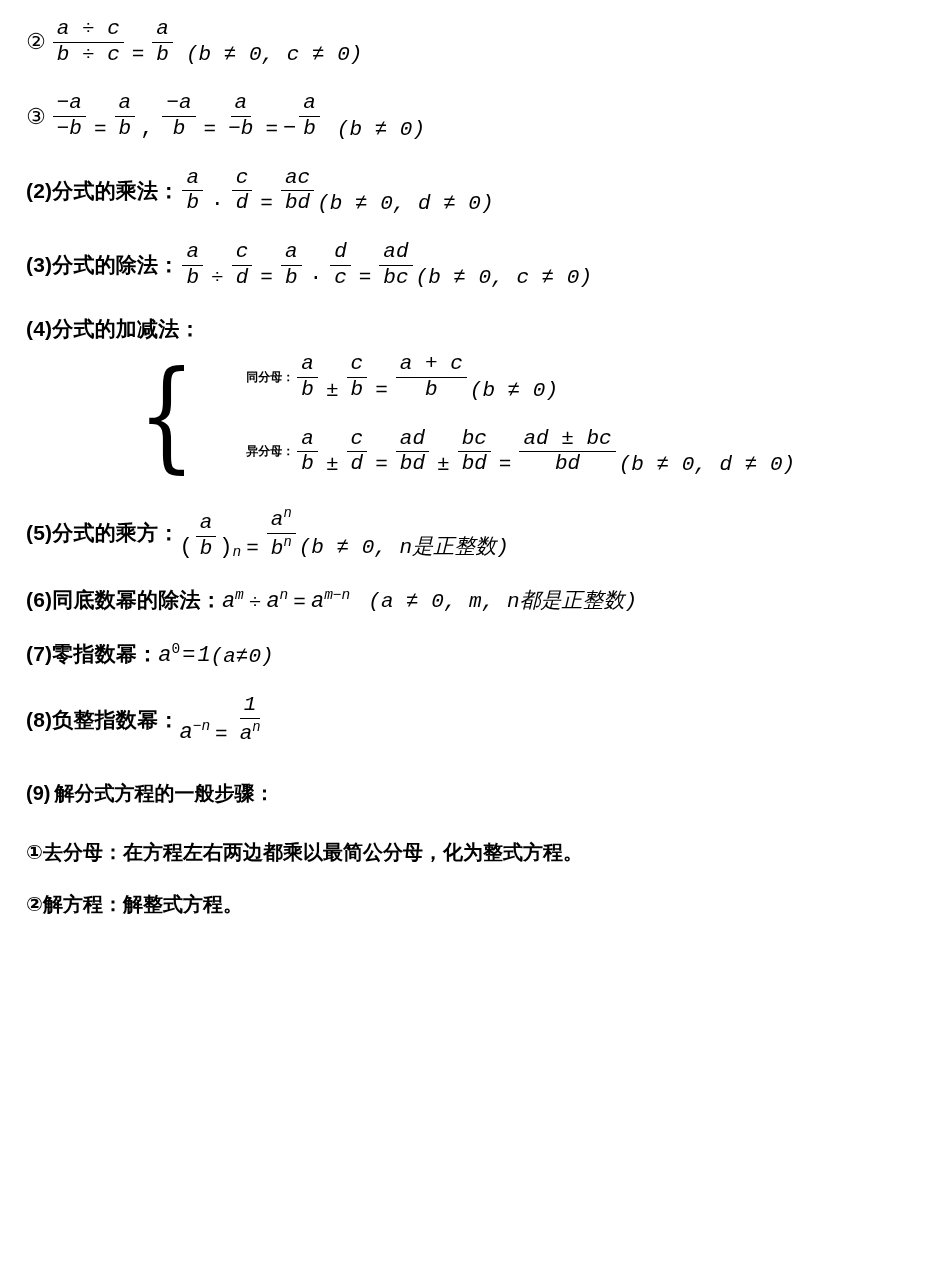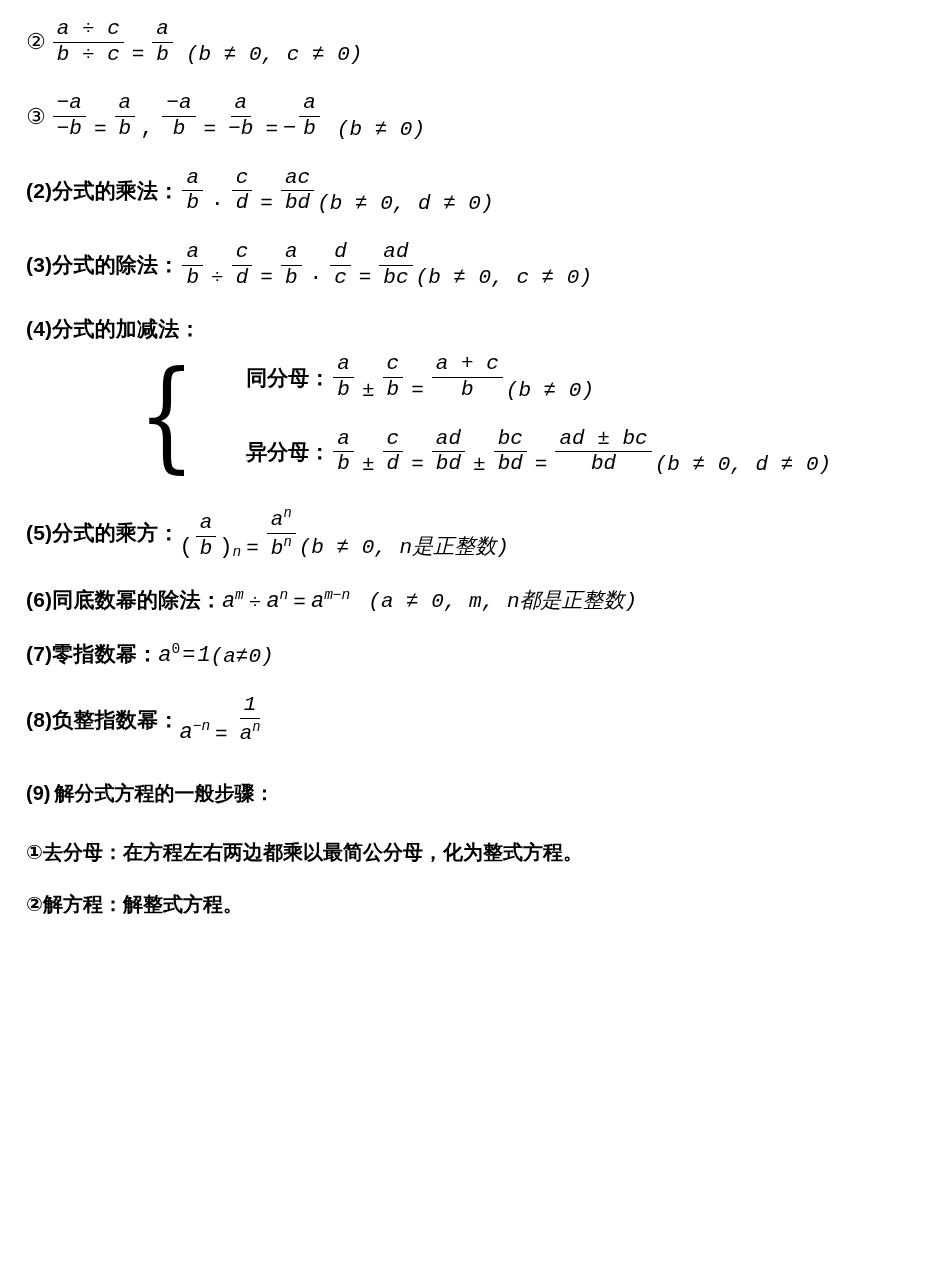--- a/index.html
+++ b/index.html
@@ -80,21 +80,21 @@
     font-style: normal;
   }
   .paren { font-style: normal; font-size: 22px; }
   .cond {
     font-style: italic;
     font-size: 21px;
   }
   .cjk-l {
     font-family: "Liberation Sans", "DejaVu Sans", sans-serif;
     font-style: normal;
-    font-size: 21px;
+    font-size: 12px;
     font-weight: bold;
   }
   .brace-group {
     display: flex;
     align-items: stretch;
     padding-left: 112px;
     margin-top: 10px;
     margin-bottom: 30px;
   }
   .brace {

